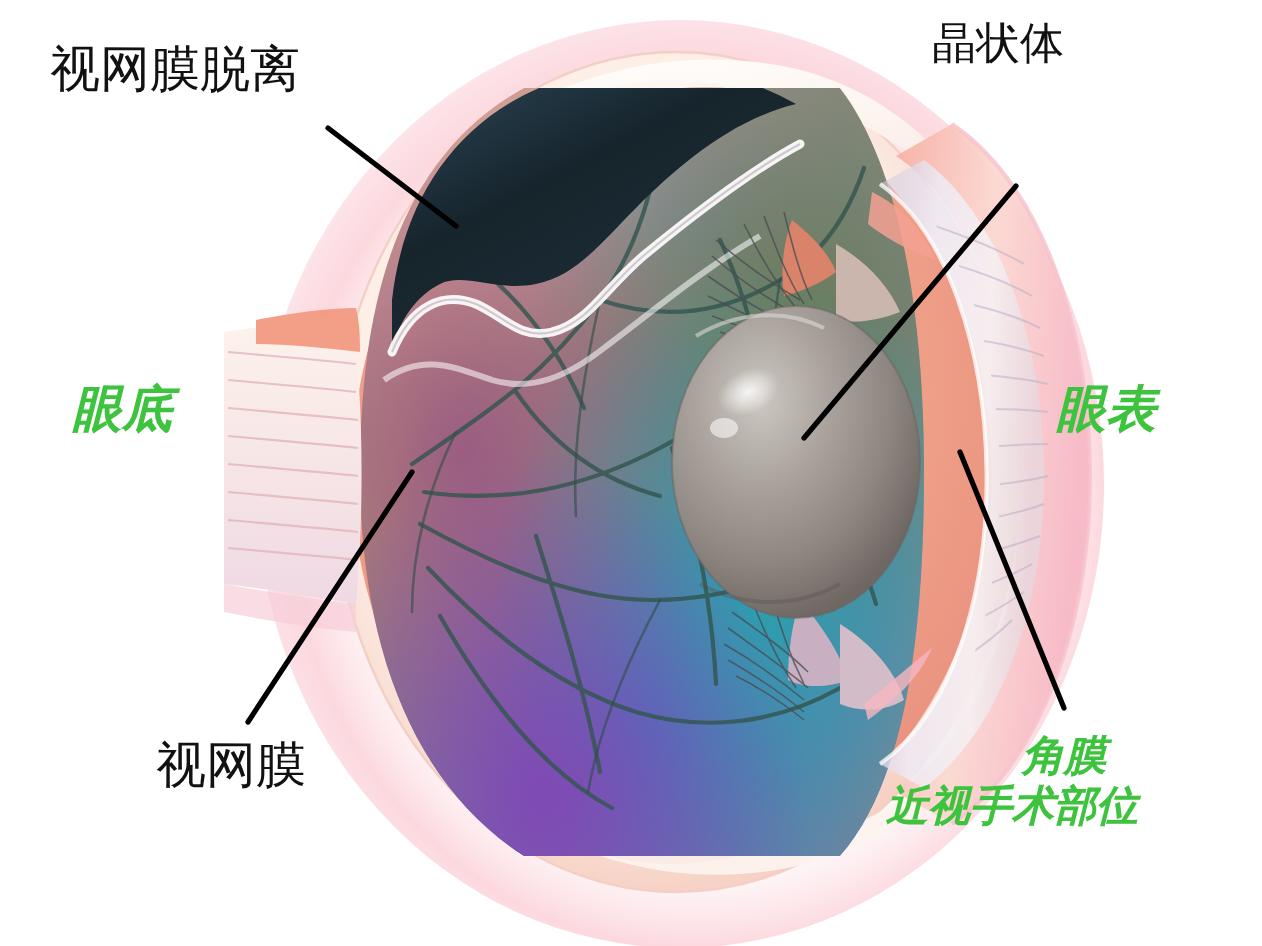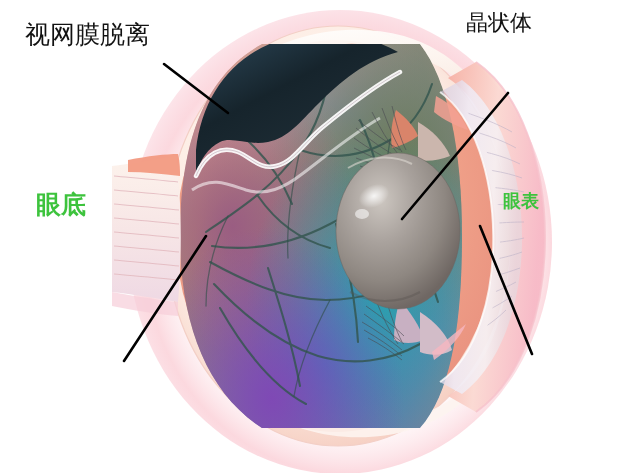--- a/index.html
+++ b/index.html
@@ -5,28 +5,28 @@
 <style>
   html,body{margin:0;padding:0;background:#ffffff;}
   body{
     width:631px;height:473px;position:relative;overflow:hidden;
     font-family:"DejaVu Sans","Liberation Sans",sans-serif;
   }
   #stage{position:absolute;left:0;top:0;width:631px;height:423px;}
   svg.art{position:absolute;left:0;top:0;width:631px;height:473px;display:block;}
   .lbl{position:absolute;white-space:nowrap;line-height:1.18;}
   .lbl.black{color:#111111;}
-  .lbl.green{color:#3dc33d;font-weight:700;}
+  .lbl.green{color:#3dc33d;font-weight:700;font-style:italic;}
   .lbl-line{display:block;}
   #lbl-detach{left:25px;top:20px;font-size:25px;}
   #lbl-retina{left:78px;top:368px;font-size:25px;}
   #lbl-lens{left:466px;top:10px;font-size:22px;}
   #lbl-lens .l2{margin-left:-26px;}
   #lbl-fundus{left:36px;top:190px;font-size:25px;}
-  #lbl-surface{left:503px;top:190px;font-size:18px;}
+  #lbl-surface{left:528px;top:190px;font-size:25px;}
   #lbl-cornea{left:495px;top:366px;font-size:21px;text-align:center;}
   #lbl-cornea .l2{margin-left:-52px;}
 </style>
 </head>
 <body>
 
 <div id="stage">
 
   <svg class="art" viewBox="0 0 631 473" xmlns="http://www.w3.org/2000/svg">
     <defs>
@@ -289,27 +289,34 @@
       <line x1="124" y1="361" x2="206" y2="236"></line>
       <line x1="508" y1="93" x2="402" y2="219"></line>
       <line x1="480" y1="226" x2="532" y2="354"></line>
     </g>
   </svg>
 
   <div class="lbl black" id="lbl-detach">
     <span class="lbl-line">视网膜脱离</span>
   </div>
 
+  <div class="lbl black" id="lbl-retina">
+    <span class="lbl-line">视网膜</span>
+  </div>
 
   <div class="lbl black" id="lbl-lens">
     <span class="lbl-line l1">晶状体</span>
   </div>
 
   <div class="lbl green" id="lbl-fundus">
     <span class="lbl-line">眼底</span>
   </div>
 
   <div class="lbl green" id="lbl-surface">
     <span class="lbl-line">眼表</span>
   </div>
 
+  <div class="lbl green" id="lbl-cornea">
+    <span class="lbl-line l1">角膜</span>
+    <span class="lbl-line l2">近视手术部位</span>
+  </div>
 
 </div>
 
 </body></html>

